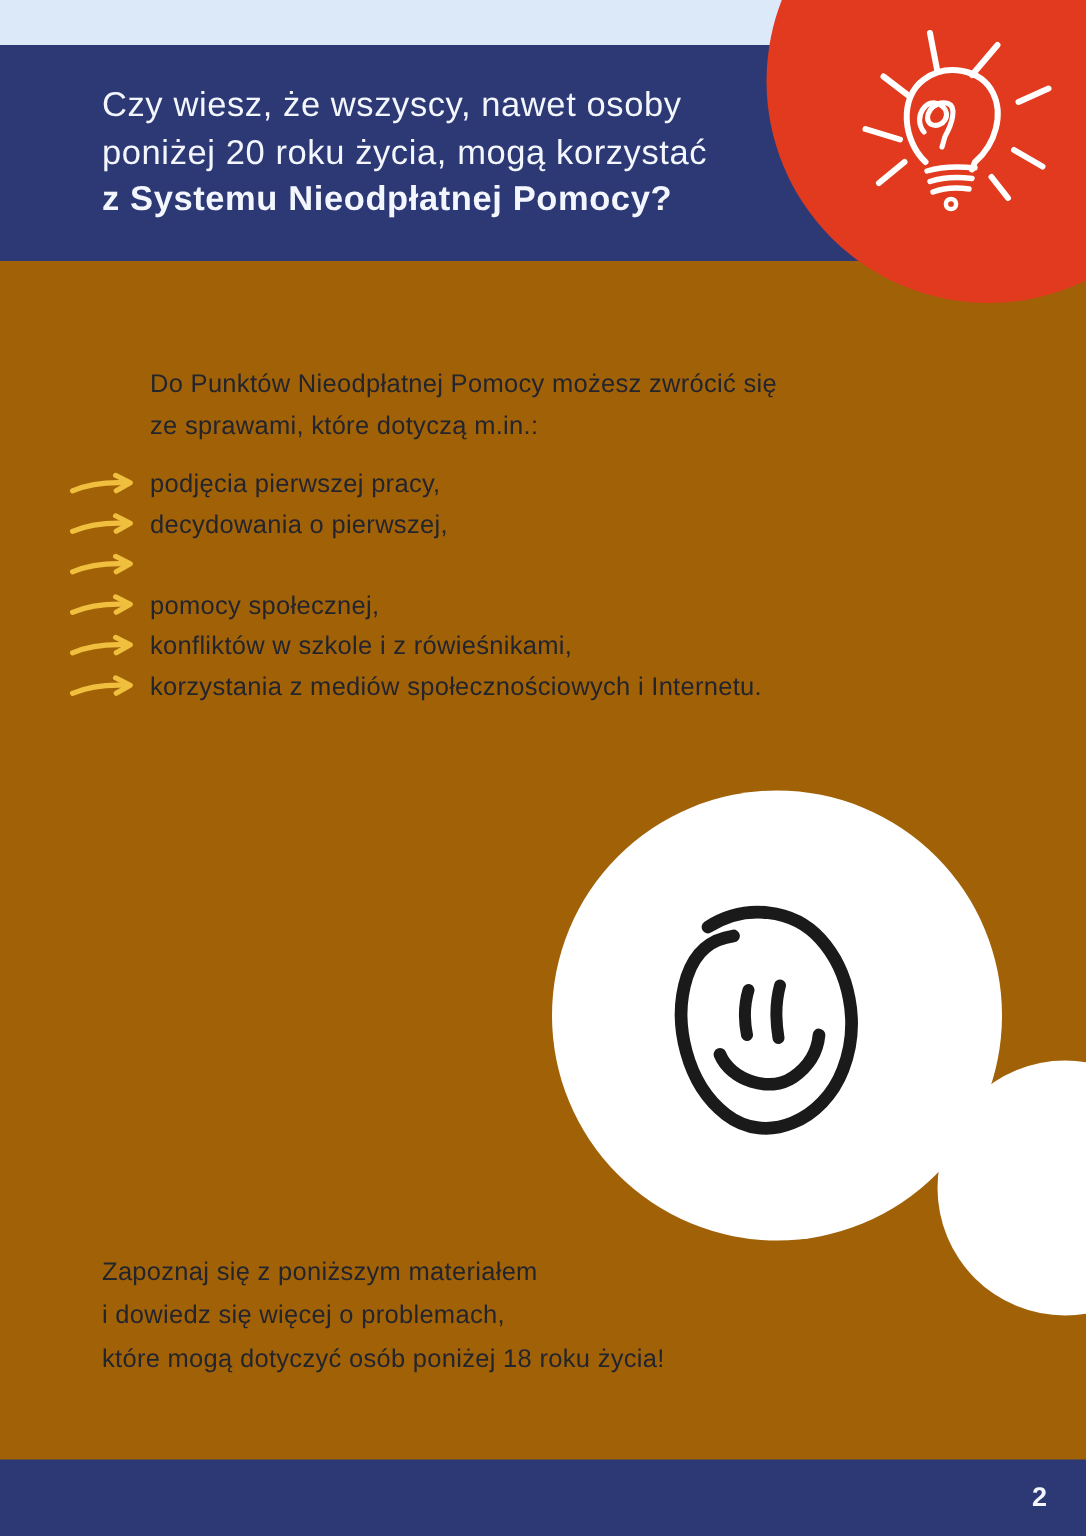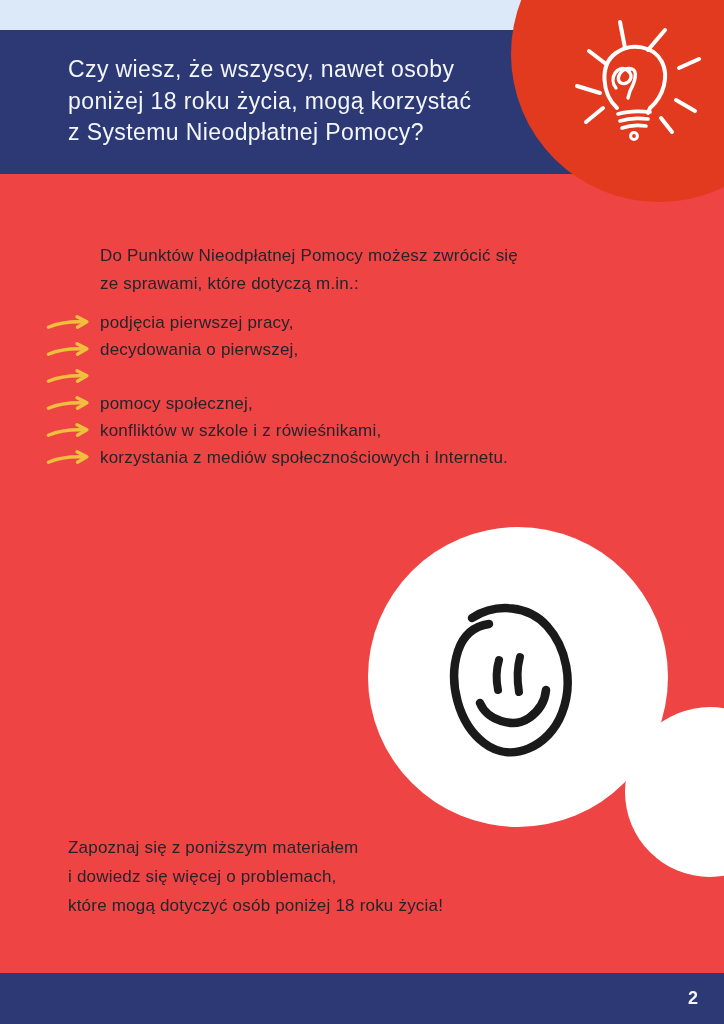--- a/index.html
+++ b/index.html
@@ -1,21 +1,21 @@
 <!DOCTYPE html>
 <html><head>
 <meta charset="utf-8">
 <style>
   * { margin:0; padding:0; box-sizing:border-box; }
   html,body { background:#b9c6d8; }
   .page {
     position:relative;
     width:724px; height:1024px;
     margin:0 auto;
-    background:#ef4444;
+    background:#a16207;
     overflow:hidden;
     font-family:"Liberation Sans", sans-serif;
   }
   .top-strip {
     position:absolute; left:0; top:0; width:724px; height:30px;
     background:#dcE9f8;
   }
   .header-banner {
     position:absolute; left:0; top:30px; width:724px; height:144px;
     background:#2d3975;
@@ -23,21 +23,21 @@
   }
   .page-title {
     position:absolute; left:68px; top:54px;
     color:#f3f6fc;
     font-size:23px; line-height:31.5px;
     letter-spacing:0.4px;
     font-weight:500;
     z-index:3;
   }
   .title-line { display:block; white-space:nowrap; }
-  .title-line.bold { font-weight:400; }
+  .title-line.bold { font-weight:700; }
   .idea-circle {
     position:absolute; left:511px; top:-94px;
     width:296px; height:296px;
     border-radius:50%;
     background:#e23a1e;
     z-index:2;
   }
   .lightbulb-svg {
     position:absolute; left:562px; top:6px;
     width:165px; height:152px;
@@ -120,21 +120,21 @@
 </svg>
 
 <div class="page">
 
   <div class="top-strip"></div>
 
   <div class="header-banner"></div>
 
   <div class="page-title">
     <span class="title-line">Czy wiesz, że wszyscy, nawet osoby</span>
-    <span class="title-line">poniżej 18 roku życia, mogą korzystać</span>
+    <span class="title-line">poniżej 20 roku życia, mogą korzystać</span>
     <span class="title-line bold">z Systemu Nieodpłatnej Pomocy?</span>
   </div>
 
   <div class="idea-circle"></div>
 
   <svg class="lightbulb-svg" viewBox="0 0 165 152">
     <g fill="none" stroke="#ffffff" stroke-width="4" stroke-linecap="round" stroke-linejoin="round">
 
       <path d="M55,102 C40,88 37,59 54,47 C69,36 92,40 100,56 C107,70 102,90 88,102 L86,107"></path>
 

